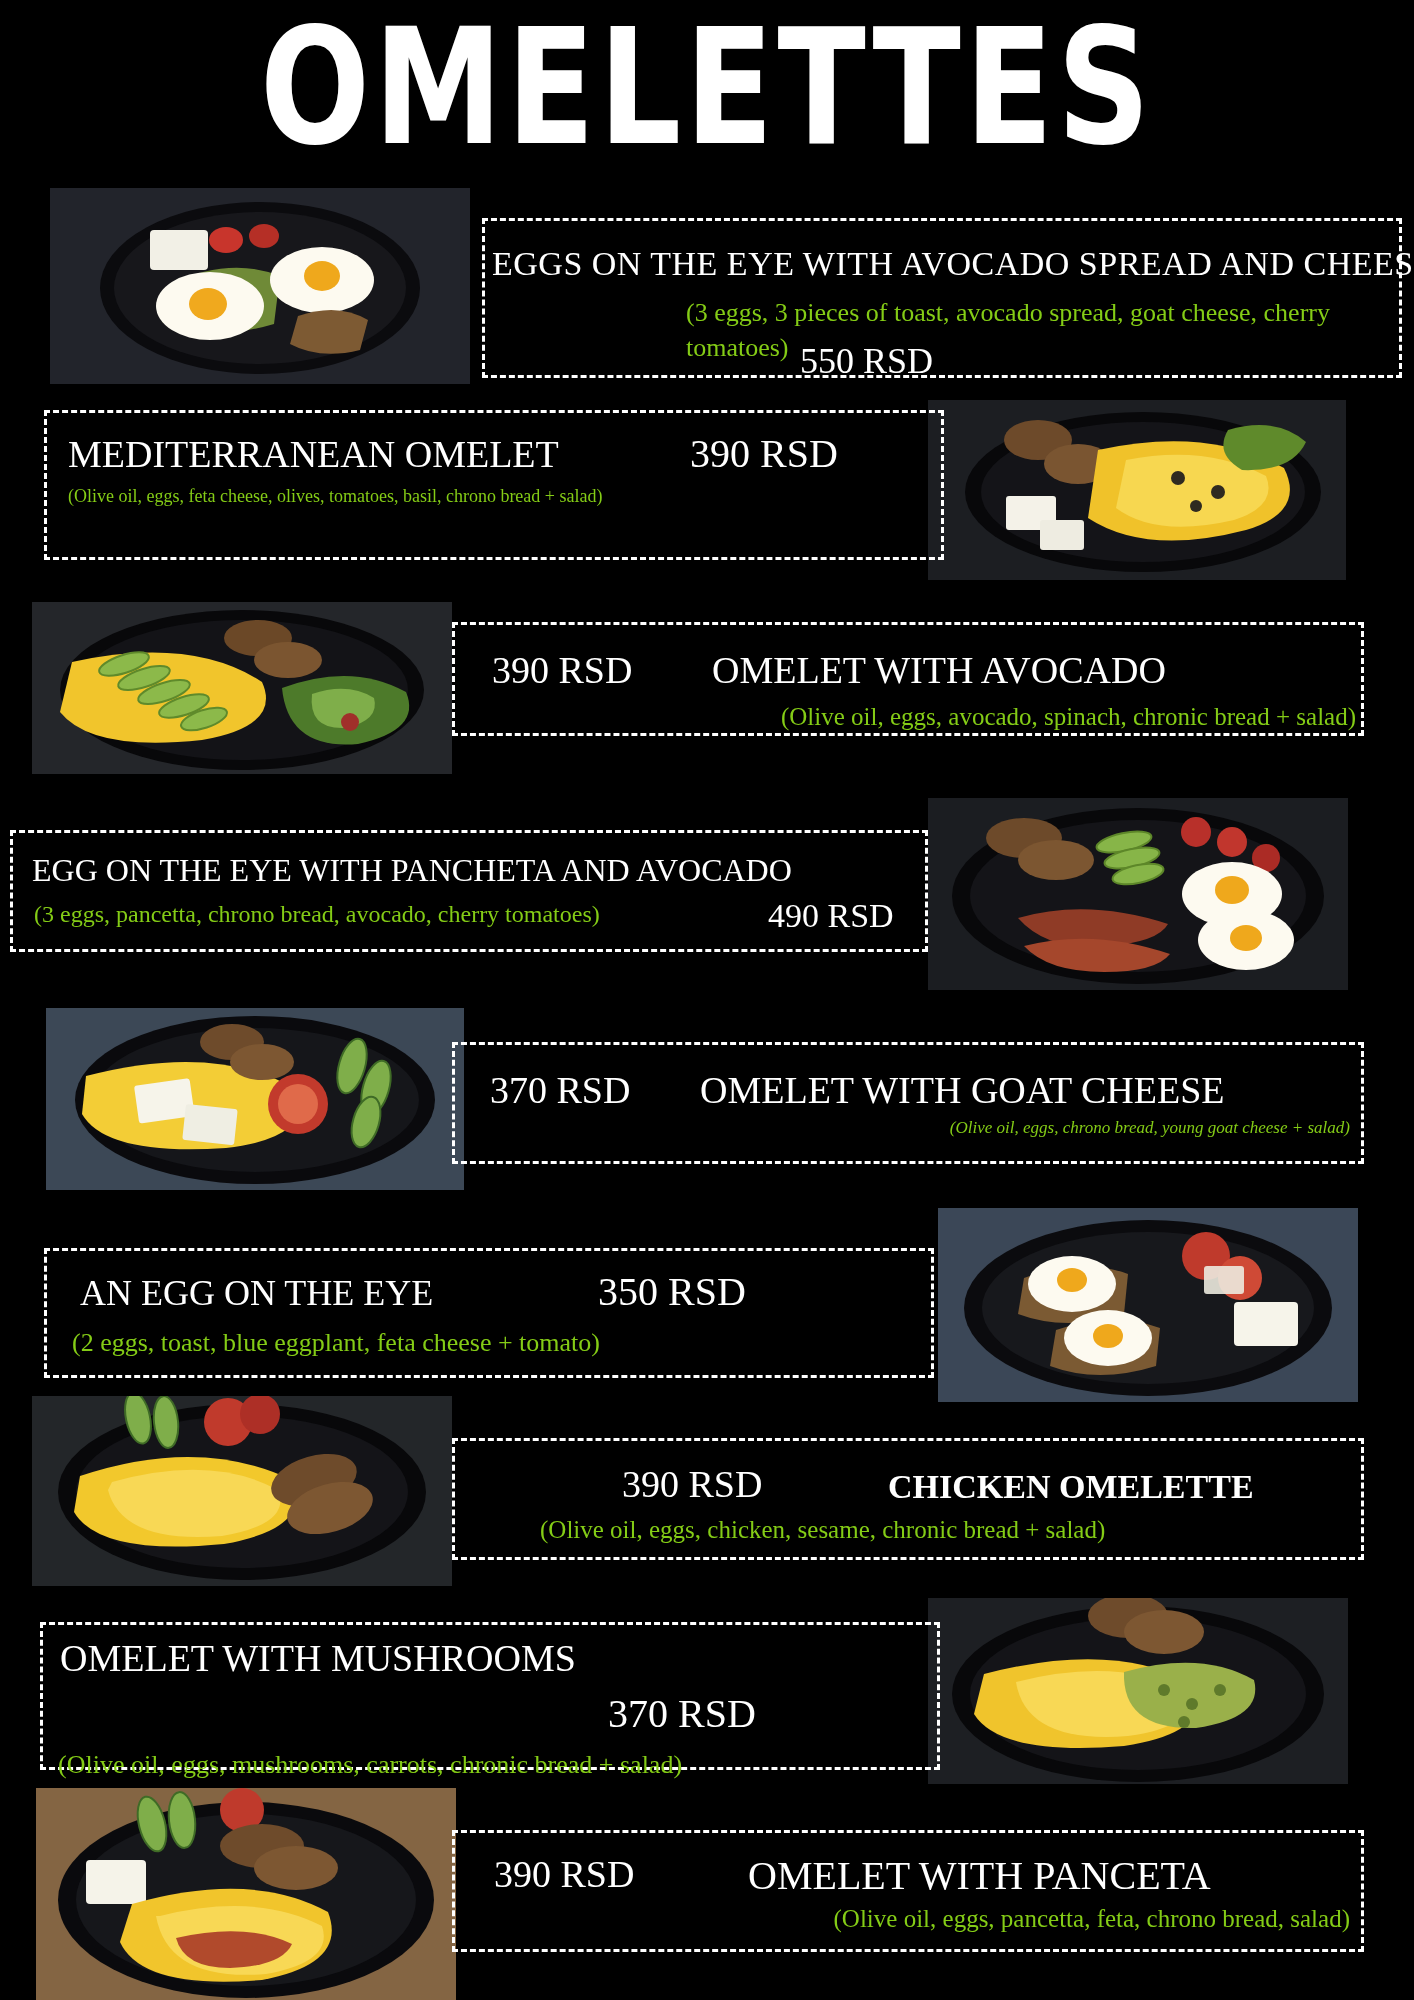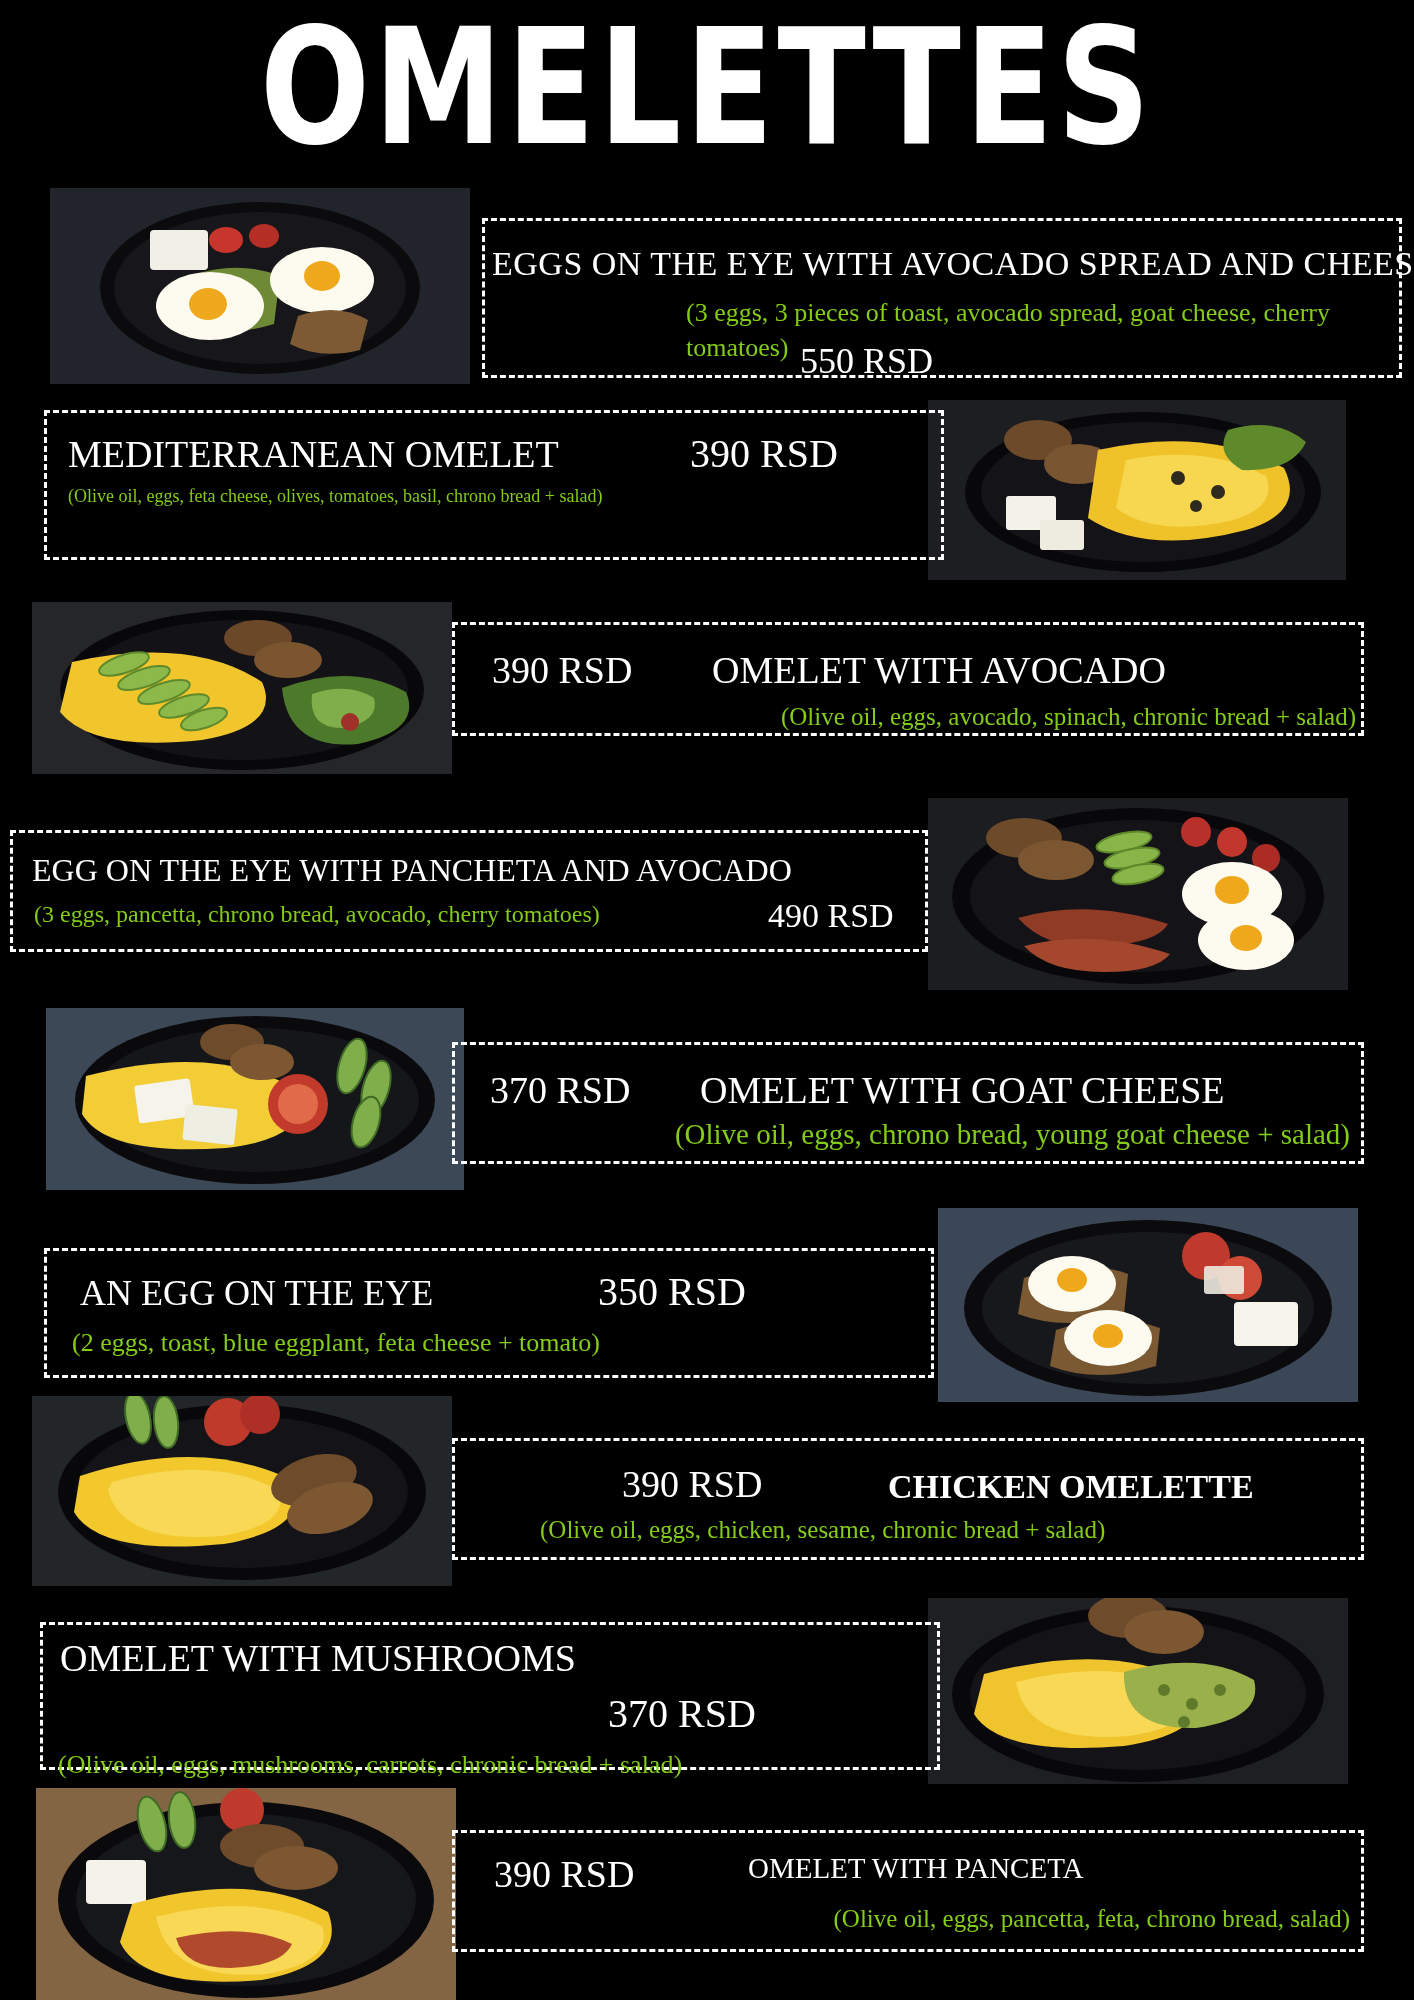--- a/index.html
+++ b/index.html
@@ -86,21 +86,21 @@
   
   #box4 { left: 10px; top: 830px; width: 918px; height: 122px; }
   #r4-name { position: absolute; left: 32px; top: 852px; font-size: 32px; }
   #r4-price { position: absolute; left: 768px; top: 897px; font-size: 34px; }
   #r4-desc { position: absolute; left: 34px; top: 901px; width: 740px; font-size: 24px; }
 
   
   #box5 { left: 452px; top: 1042px; width: 912px; height: 122px; }
   #r5-price { position: absolute; left: 490px; top: 1068px; font-size: 38px; }
   #r5-name { position: absolute; left: 700px; top: 1068px; font-size: 38px; }
-  #r5-desc { position: absolute; left: 540px; top: 1118px; width: 810px; font-size: 29px; text-align: right; }
+  #r5-desc { position: absolute; left: 540px; top: 1118px; width: 810px; font-size: 17px; text-align: right; font-style: italic; }
 
   
   #box6 { left: 44px; top: 1248px; width: 890px; height: 130px; }
   #r6-name { position: absolute; left: 80px; top: 1272px; font-size: 36px; }
   #r6-price { position: absolute; left: 598px; top: 1268px; font-size: 40px; }
   #r6-desc { position: absolute; left: 72px; top: 1328px; width: 820px; font-size: 26px; }
 
   
   #box7 { left: 452px; top: 1438px; width: 912px; height: 122px; }
   #r7-price { position: absolute; left: 622px; top: 1462px; font-size: 38px; }
@@ -109,21 +109,21 @@
 
   
   #box8 { left: 40px; top: 1622px; width: 900px; height: 148px; }
   #r8-name { position: absolute; left: 60px; top: 1638px; width: 420px; font-size: 38px; line-height: 1.1; }
   #r8-price { position: absolute; left: 608px; top: 1690px; font-size: 40px; }
   #r8-desc { position: absolute; left: 58px; top: 1750px; width: 880px; font-size: 26px; }
 
   
   #box9 { left: 452px; top: 1830px; width: 912px; height: 122px; }
   #r9-price { position: absolute; left: 494px; top: 1852px; font-size: 38px; }
-  #r9-name { position: absolute; left: 748px; top: 1852px; font-size: 29px; }
+  #r9-name { position: absolute; left: 748px; top: 1852px; font-size: 40px; }
   #r9-desc { position: absolute; left: 540px; top: 1905px; width: 810px; font-size: 25px; text-align: right; }
 
   
   #photo1 { left: 50px; top: 188px; width: 420px; height: 196px; }
   #photo2 { left: 928px; top: 400px; width: 418px; height: 180px; }
   #photo3 { left: 32px; top: 602px; width: 420px; height: 172px; }
   #photo4 { left: 928px; top: 798px; width: 420px; height: 192px; }
   #photo5 { left: 46px; top: 1008px; width: 418px; height: 182px; }
   #photo6 { left: 938px; top: 1208px; width: 420px; height: 194px; }
   #photo7 { left: 32px; top: 1396px; width: 420px; height: 190px; }

